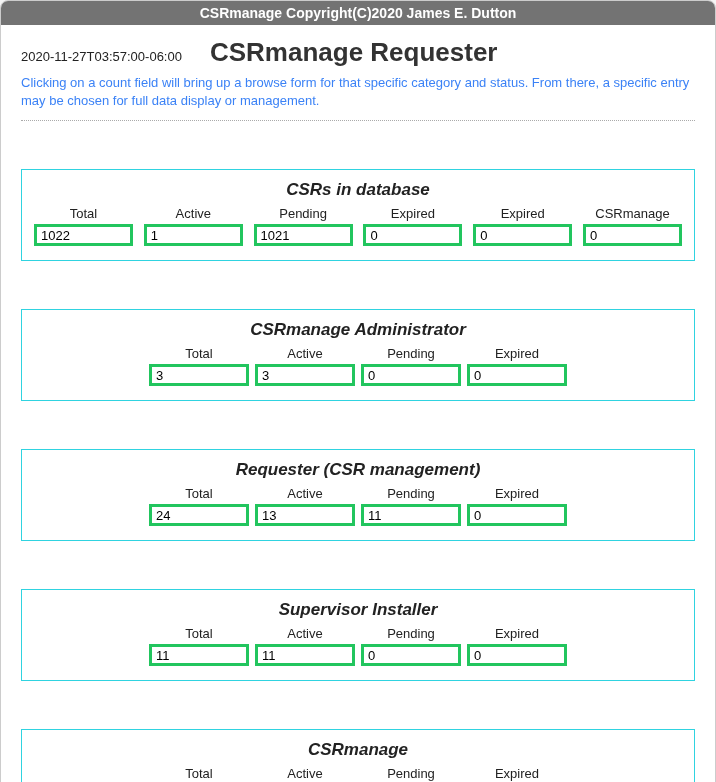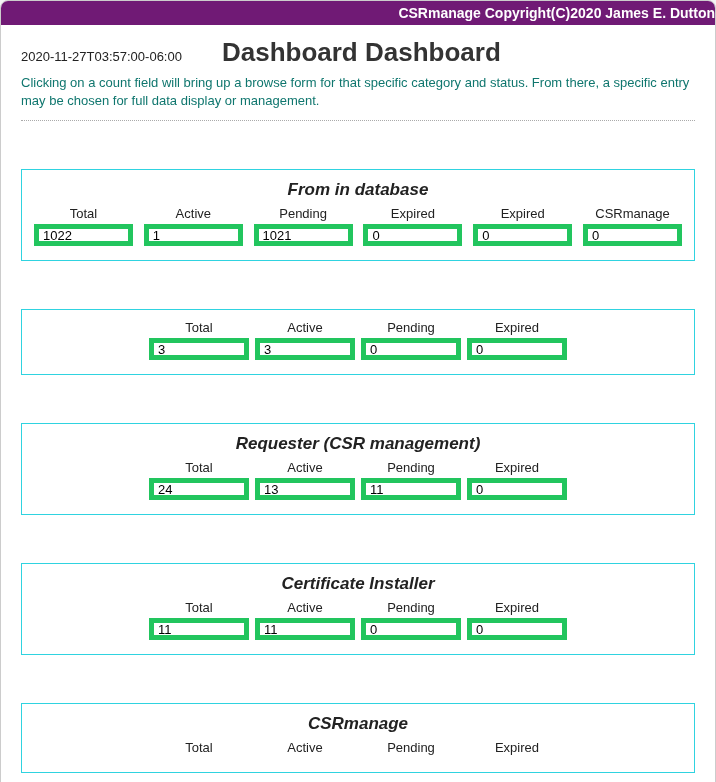--- a/index.html
+++ b/index.html
@@ -9,51 +9,51 @@
       width: 716px;
       margin: 0 auto;
     }
     .window {
       background: #fff;
       border: 1px solid #ccc;
       border-radius: 8px;
       overflow: hidden;
     }
     .titlebar {
-      background: #701a75;
+      background: #737373;
       color: #fff;
       font-weight: bold;
       font-size: 14px;
-      text-align: right;
+      text-align: center;
       padding: 4px 0;
     }
     .content {
       padding: 12px 20px 20px 20px;
     }
     .header-row {
       display: flex;
       align-items: baseline;
-      gap: 20px;
+      gap: 8px;
     }
     .timestamp {
       font-size: 13px;
       color: #222;
       white-space: nowrap;
     }
     .page-title {
       font-size: 26px;
       font-weight: bold;
       color: #333;
       flex: 1;
       text-align: left;
       margin-left: 20px;
     }
     .description {
       font-size: 13px;
-      color: #0f766e;
+      color: #3b82f6;
       margin-top: 6px;
       line-height: 1.4;
     }
     .divider {
       border: none;
       border-top: 1px dotted #aaa;
       margin-top: 10px;
     }
     .panel {
       border: 1px solid #2fd3e0;
@@ -80,47 +80,47 @@
       align-items: center;
     }
     .col-label {
       font-size: 13px;
       color: #222;
       margin-bottom: 3px;
     }
     .count-field {
       width: 100%;
       height: 22px;
-      border: 5px solid #22c55e;
+      border: 3px solid #22c55e;
       font-size: 13px;
       padding: 2px 4px;
       background: #fff;
       cursor: pointer;
       font-family: inherit;
     }
     
     .panel.first .cols { justify-content: space-between; padding: 0 4px; }
     .panel.first .col { width: 99px; }
   </style>
 </head>
 <body>
 
 <div class="window">
   <div class="titlebar">CSRmanage Copyright(C)2020 James E. Dutton</div>
   <div class="content">
 
     <div class="header-row">
       <div class="timestamp">2020-11-27T03:57:00-06:00</div>
-      <div class="page-title">Dashboard Dashboard</div>
+      <div class="page-title">CSRmanage Requester</div>
     </div>
     <div class="description">Clicking on a count field will bring up a browse form for that specific category and status. From there, a specific entry may be chosen for full data display or management.</div>
     <hr class="divider">
 
     <div class="panel first">
-      <div class="panel-title">From in database</div>
+      <div class="panel-title">CSRs in database</div>
       <div class="cols">
         <div class="col">
           <div class="col-label">Total</div>
           <input class="count-field" readonly="" value="1022" style="">
         </div>
         <div class="col">
           <div class="col-label">Active</div>
           <input class="count-field" readonly="" value="1" style="">
         </div>
         <div class="col">
@@ -136,20 +136,21 @@
           <input class="count-field" readonly="" value="0" style="">
         </div>
         <div class="col">
           <div class="col-label">CSRmanage</div>
           <input class="count-field" readonly="" value="0" style="">
         </div>
       </div>
     </div>
 
     <div class="panel">
+      <div class="panel-title">CSRmanage Administrator</div>
       <div class="cols normal">
         <div class="col">
           <div class="col-label">Total</div>
           <input class="count-field" readonly="" value="3" style="">
         </div>
         <div class="col">
           <div class="col-label">Active</div>
           <input class="count-field" readonly="" value="3" style="">
         </div>
         <div class="col">
@@ -179,21 +180,21 @@
           <input class="count-field" readonly="" value="11" style="">
         </div>
         <div class="col">
           <div class="col-label">Expired</div>
           <input class="count-field" readonly="" value="0" style="">
         </div>
       </div>
     </div>
 
     <div class="panel">
-      <div class="panel-title">Certificate Installer</div>
+      <div class="panel-title">Supervisor Installer</div>
       <div class="cols normal">
         <div class="col">
           <div class="col-label">Total</div>
           <input class="count-field" readonly="" value="11" style="">
         </div>
         <div class="col">
           <div class="col-label">Active</div>
           <input class="count-field" readonly="" value="11" style="">
         </div>
         <div class="col">

